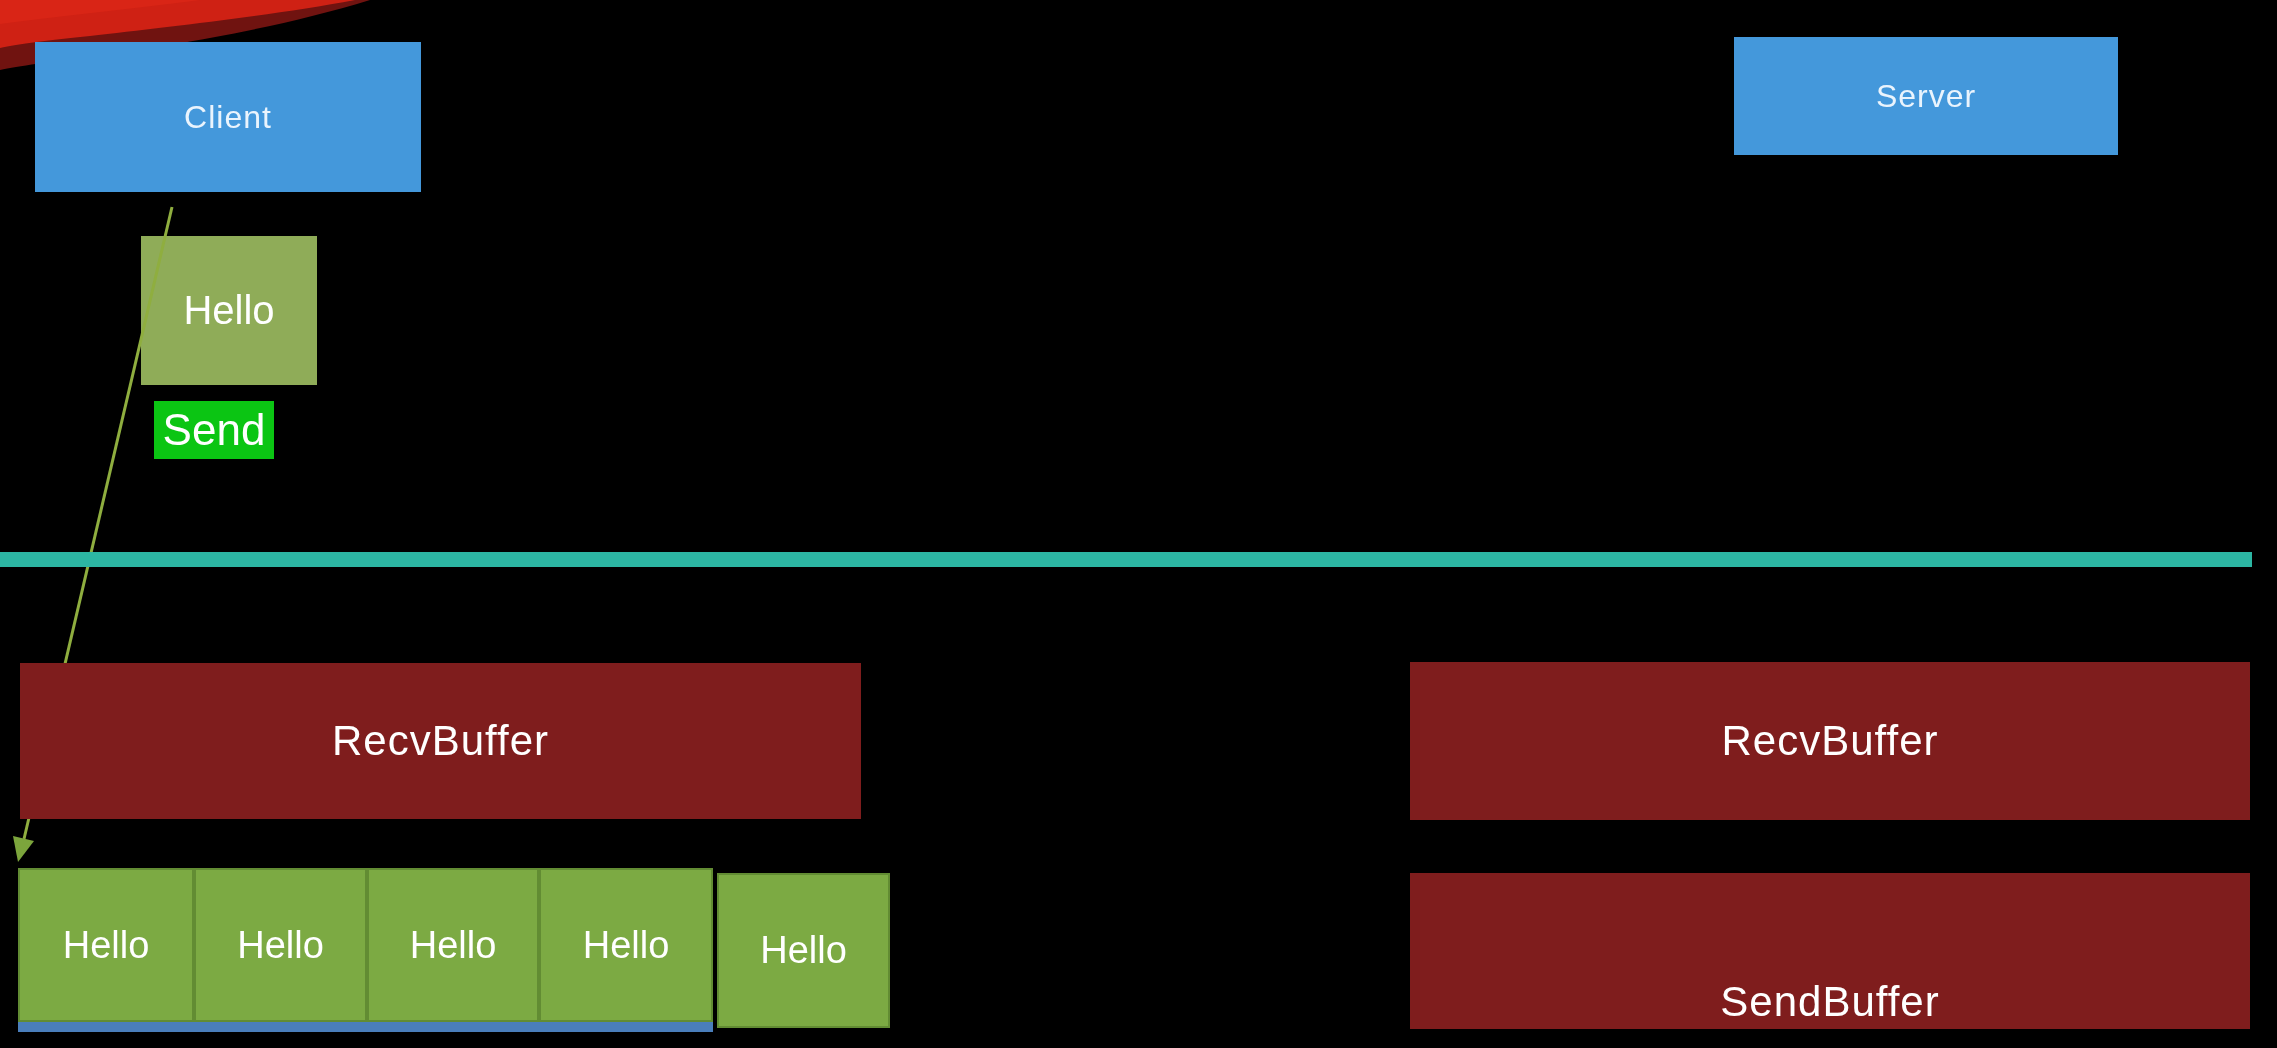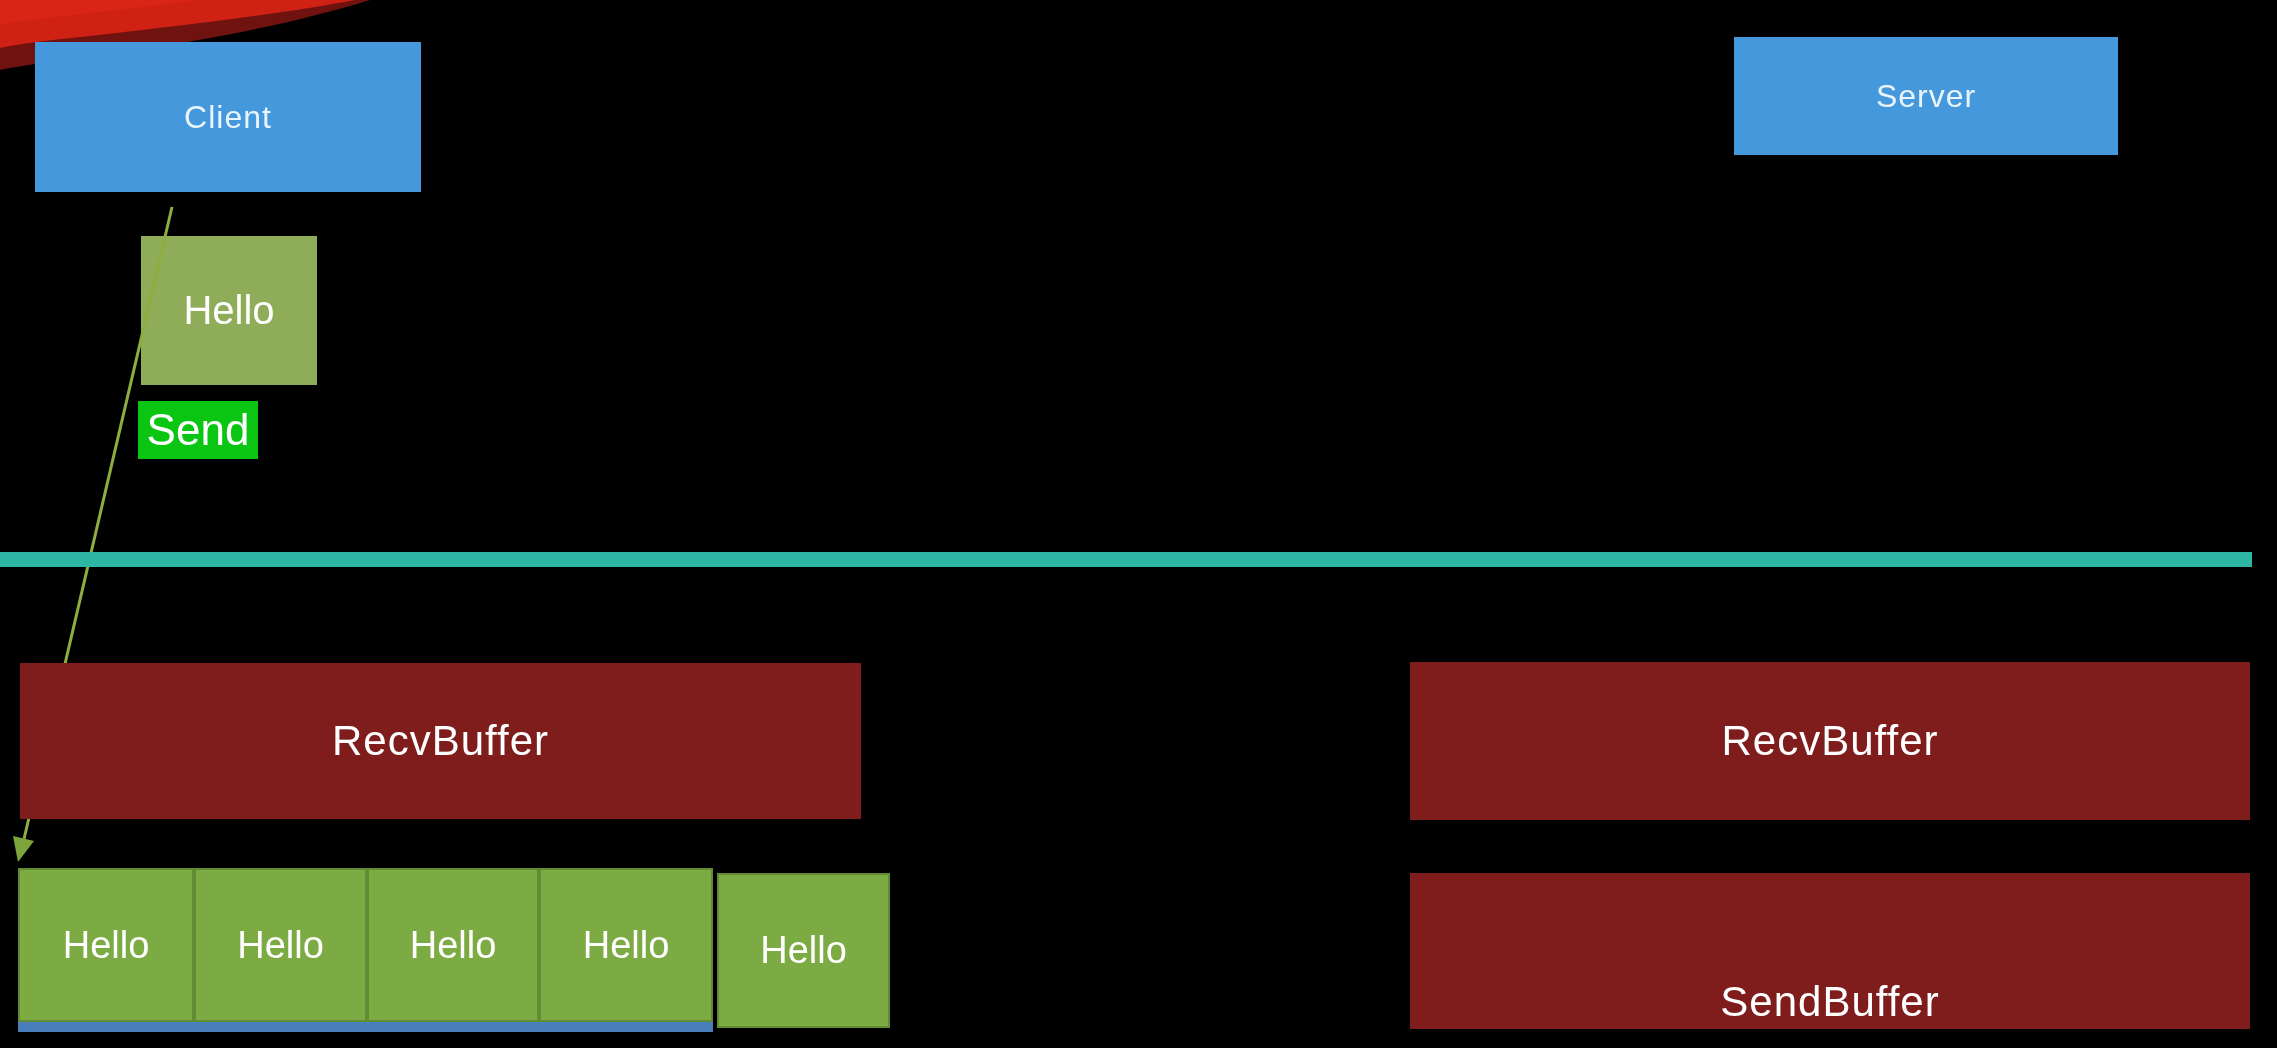--- a/index.html
+++ b/index.html
@@ -33,21 +33,21 @@
   .client-box  { left: 35px;   top: 42px; width: 386px; height: 150px; }
   .server-box  { left: 1734px; top: 37px; width: 384px; height: 118px; }
   
   .msg-box {
     left: 141px; top: 236px; width: 176px; height: 149px;
     background: #8fac58;
     font-size: 40px;
   }
   
   .send-box {
-    left: 138px; top: 401px; width: 120px; height: 58px;
+    left: 154px; top: 401px; width: 120px; height: 58px;
     background: #0bc513;
     font-size: 44px;
   }
   
   .teal-line {
     left: 0; top: 552px; width: 2252px; height: 15px;
     background: #2cb6a3;
   }
   
   .buffer-red {

